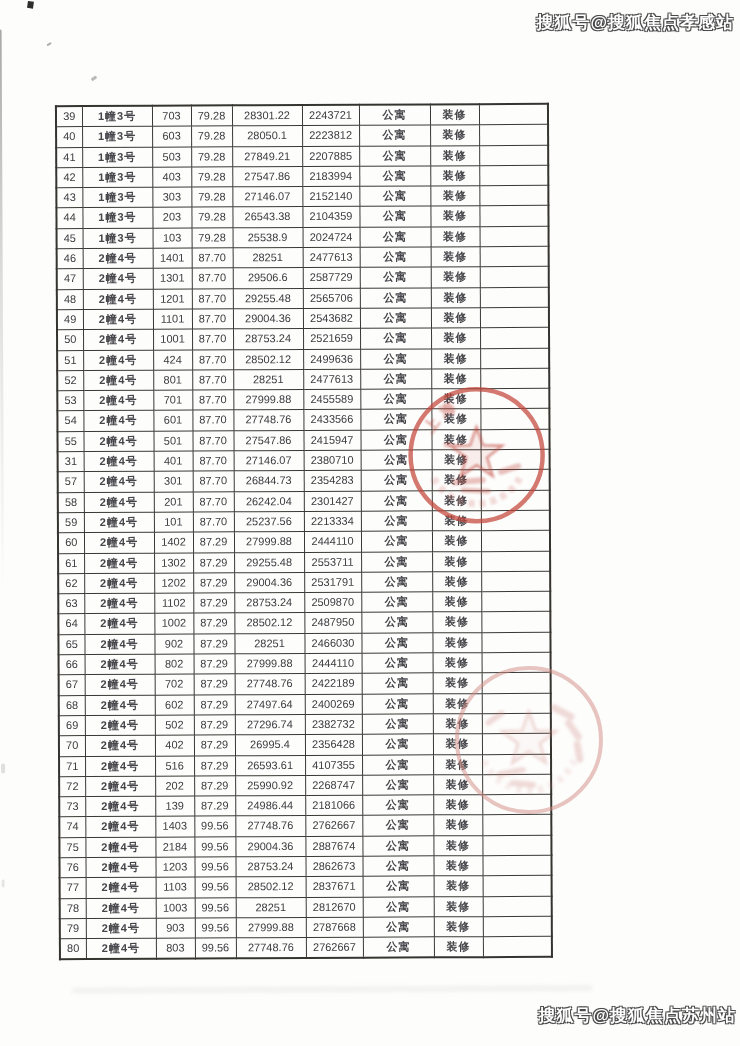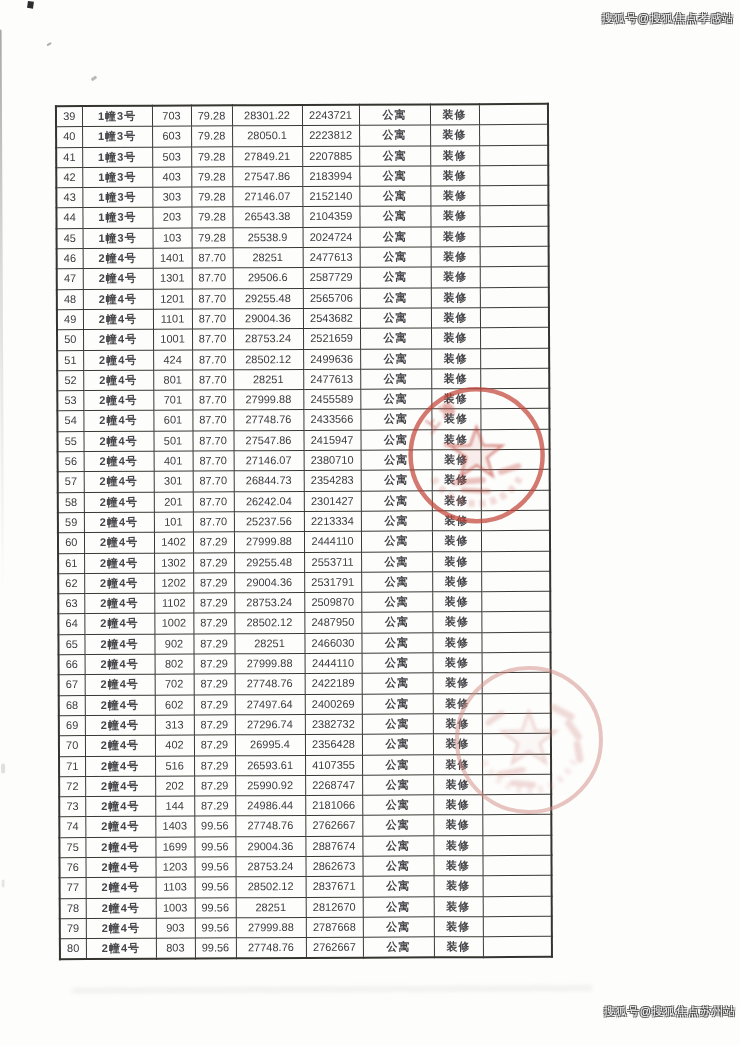--- a/index.html
+++ b/index.html
@@ -26,21 +26,21 @@
     padding:0;margin:0;
     text-align:center;vertical-align:middle;
     font-size:11px;color:#3c3c40;
     white-space:nowrap;overflow:hidden;
   }
   table.price td.cjk{font-weight:600;letter-spacing:1px;color:#45454a;}
   table.price td.num{font-weight:400;}
   
   .wm{
     position:absolute;
-    font-size:11px;font-weight:400;letter-spacing:1px;
+    font-size:17px;font-weight:700;letter-spacing:1px;
     color:#fff;
     text-shadow:-1px -1px 0 #4a4a4a,1px -1px 0 #4a4a4a,-1px 1px 0 #4a4a4a,1px 1px 0 #4a4a4a,0 0 2px rgba(60,60,60,.6);
     white-space:nowrap;
     padding-left:10px;
   }
   .wm-top{top:11px;right:6px;}
   .wm-bottom{top:1004px;right:4px;}
   
   .seal{position:absolute;pointer-events:none;}
   .seal-1{left:404px;top:383px;width:146px;height:146px;}
@@ -256,21 +256,21 @@
           <td class="cjk">2幢4号</td>
           <td class="num">501</td>
           <td class="num">87.70</td>
           <td class="num">27547.86</td>
           <td class="num">2415947</td>
           <td class="cjk">公寓</td>
           <td class="cjk">装修</td>
           <td class="num"></td>
         </tr>
         <tr>
-          <td class="num">56</td>
+          <td class="num">31</td>
           <td class="cjk">2幢4号</td>
           <td class="num">401</td>
           <td class="num">87.70</td>
           <td class="num">27146.07</td>
           <td class="num">2380710</td>
           <td class="cjk">公寓</td>
           <td class="cjk">装修</td>
           <td class="num"></td>
         </tr>
         <tr>
@@ -401,21 +401,21 @@
           <td class="num">87.29</td>
           <td class="num">27497.64</td>
           <td class="num">2400269</td>
           <td class="cjk">公寓</td>
           <td class="cjk">装修</td>
           <td class="num"></td>
         </tr>
         <tr>
           <td class="num">69</td>
           <td class="cjk">2幢4号</td>
-          <td class="num">313</td>
+          <td class="num">502</td>
           <td class="num">87.29</td>
           <td class="num">27296.74</td>
           <td class="num">2382732</td>
           <td class="cjk">公寓</td>
           <td class="cjk">装修</td>
           <td class="num"></td>
         </tr>
         <tr>
           <td class="num">70</td>
           <td class="cjk">2幢4号</td>
@@ -445,21 +445,21 @@
           <td class="num">87.29</td>
           <td class="num">25990.92</td>
           <td class="num">2268747</td>
           <td class="cjk">公寓</td>
           <td class="cjk">装修</td>
           <td class="num"></td>
         </tr>
         <tr>
           <td class="num">73</td>
           <td class="cjk">2幢4号</td>
-          <td class="num">144</td>
+          <td class="num">139</td>
           <td class="num">87.29</td>
           <td class="num">24986.44</td>
           <td class="num">2181066</td>
           <td class="cjk">公寓</td>
           <td class="cjk">装修</td>
           <td class="num"></td>
         </tr>
         <tr>
           <td class="num">74</td>
           <td class="cjk">2幢4号</td>
@@ -467,21 +467,21 @@
           <td class="num">99.56</td>
           <td class="num">27748.76</td>
           <td class="num">2762667</td>
           <td class="cjk">公寓</td>
           <td class="cjk">装修</td>
           <td class="num"></td>
         </tr>
         <tr>
           <td class="num">75</td>
           <td class="cjk">2幢4号</td>
-          <td class="num">1699</td>
+          <td class="num">2184</td>
           <td class="num">99.56</td>
           <td class="num">29004.36</td>
           <td class="num">2887674</td>
           <td class="cjk">公寓</td>
           <td class="cjk">装修</td>
           <td class="num"></td>
         </tr>
         <tr>
           <td class="num">76</td>
           <td class="cjk">2幢4号</td>

